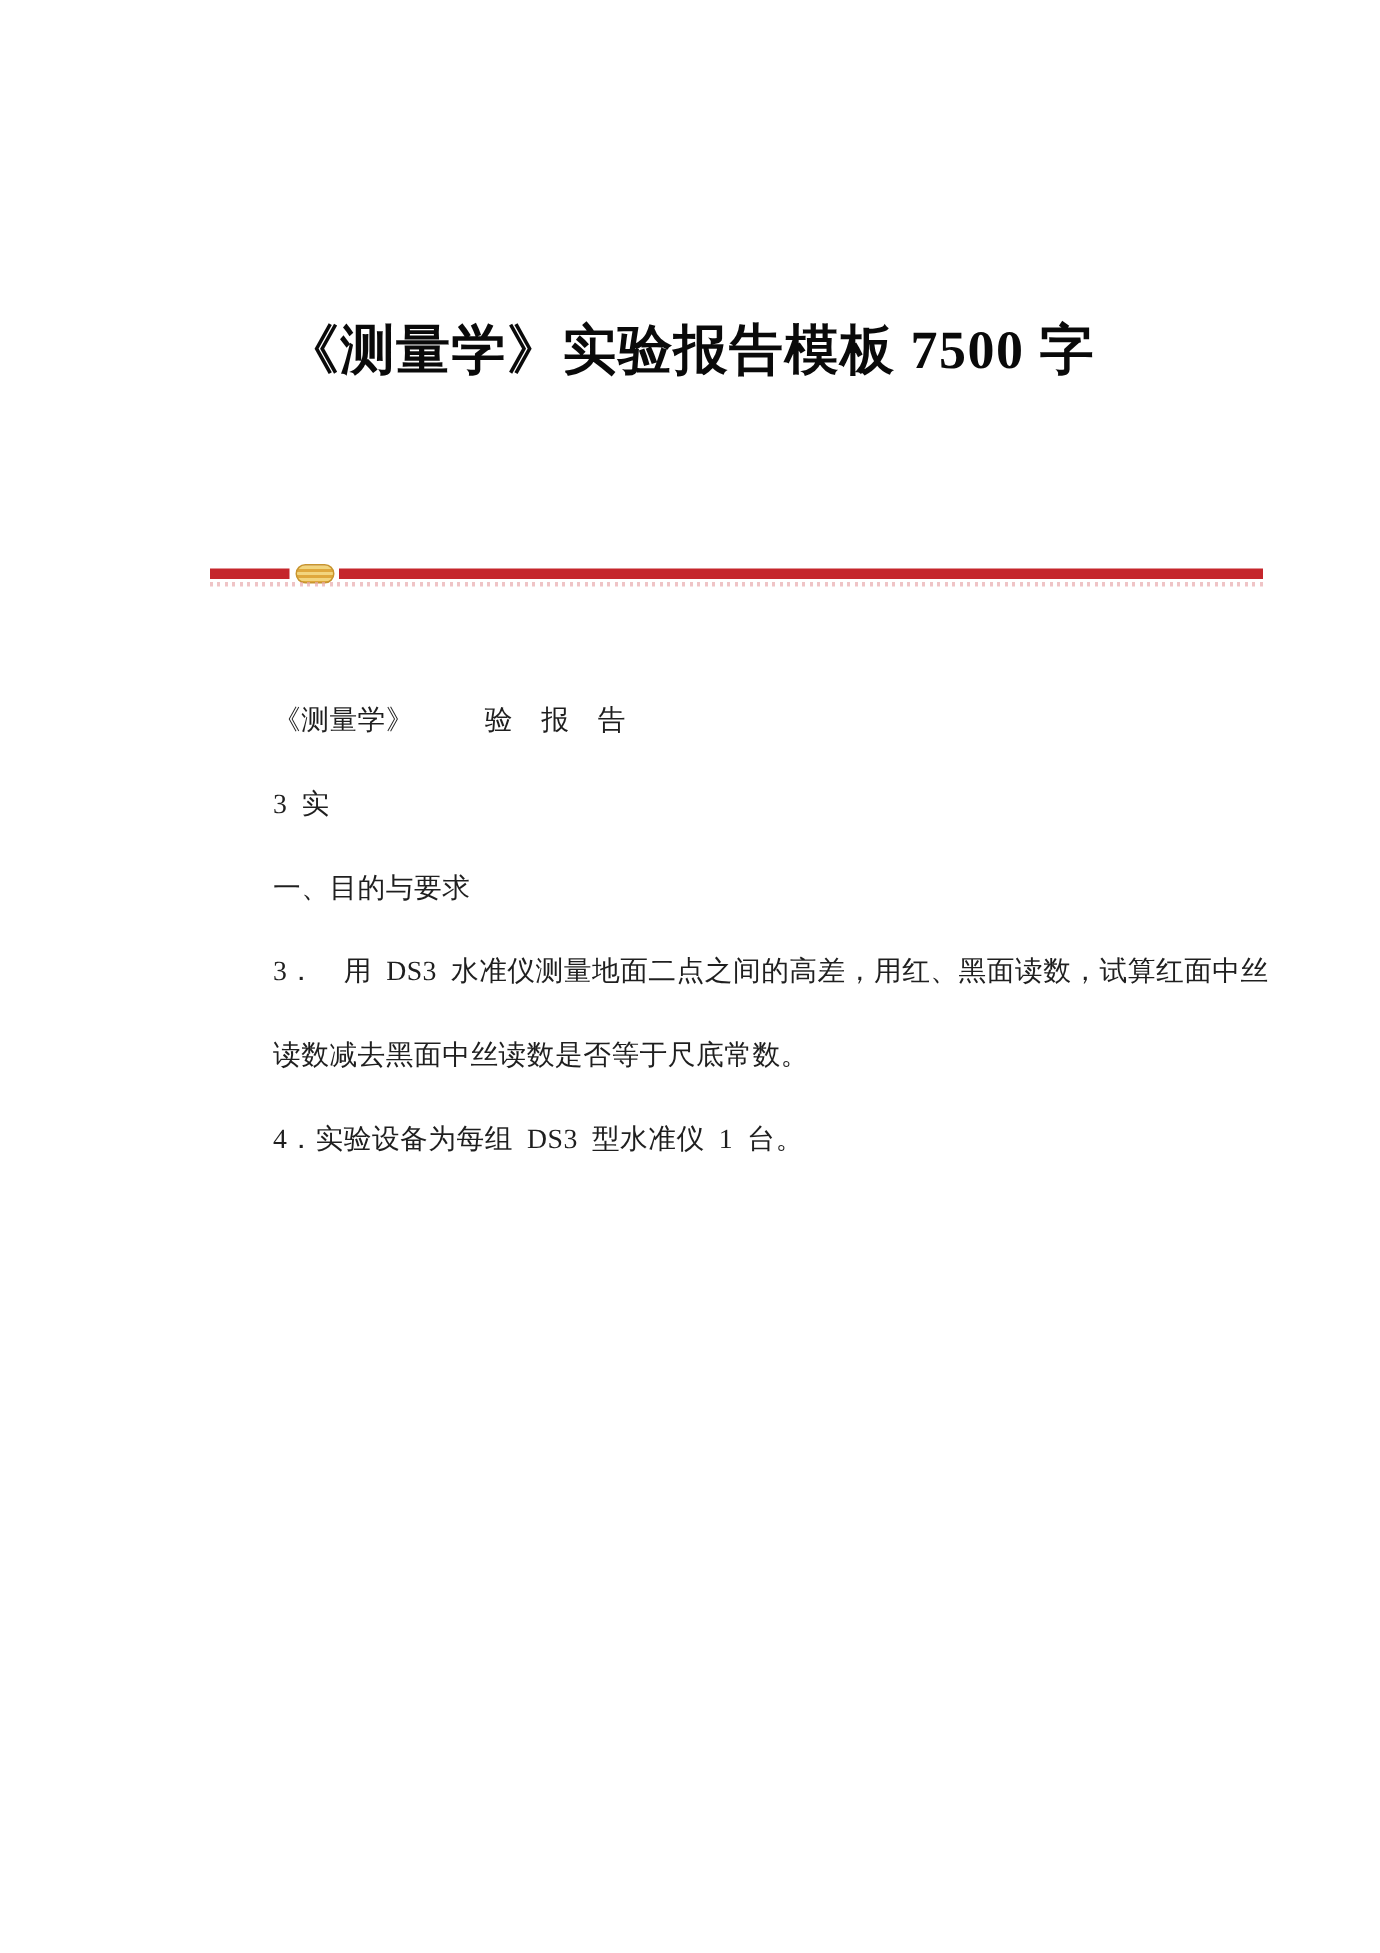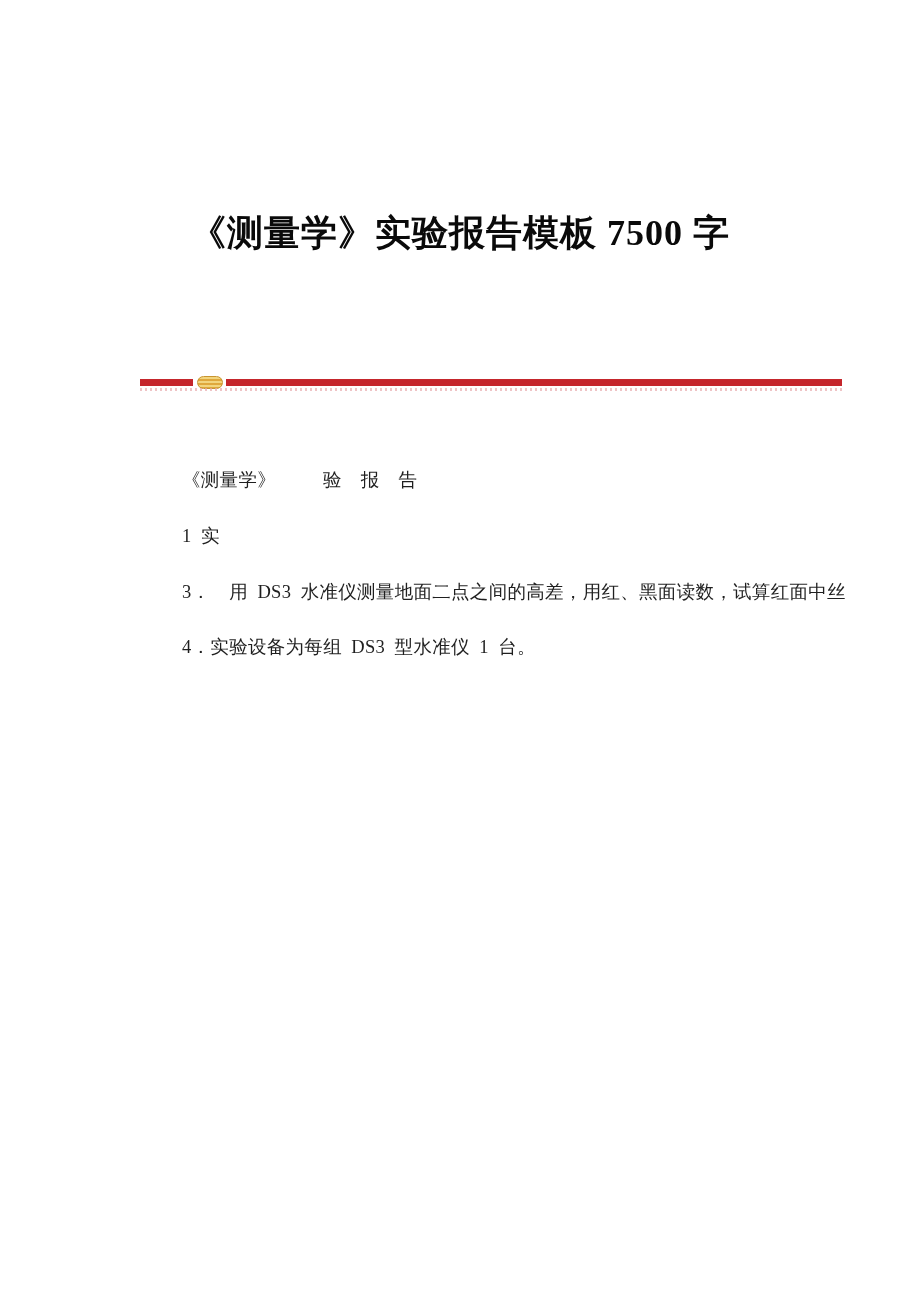--- a/index.html
+++ b/index.html
@@ -87,18 +87,20 @@
 
   <div class="divider">
     <div class="seg seg-left"></div>
     <div class="ornament"></div>
     <div class="seg seg-right"></div>
     <div class="dots"></div>
   </div>
 
   <div class="doc">
     <div class="line">《测量学》     验  报  告</div>
-    <div class="line">1 实</div>
+    <div class="line">3 实</div>
+    <div class="line">一、目的与要求</div>
     <div class="line">3．  用 DS3 水准仪测量地面二点之间的高差，用红、黑面读数，试算红面中丝</div>
+    <div class="line">读数减去黑面中丝读数是否等于尺底常数。</div>
     <div class="line">4．实验设备为每组 DS3 型水准仪 1 台。</div>
   </div>
 
 </div>
 
 </body></html>

